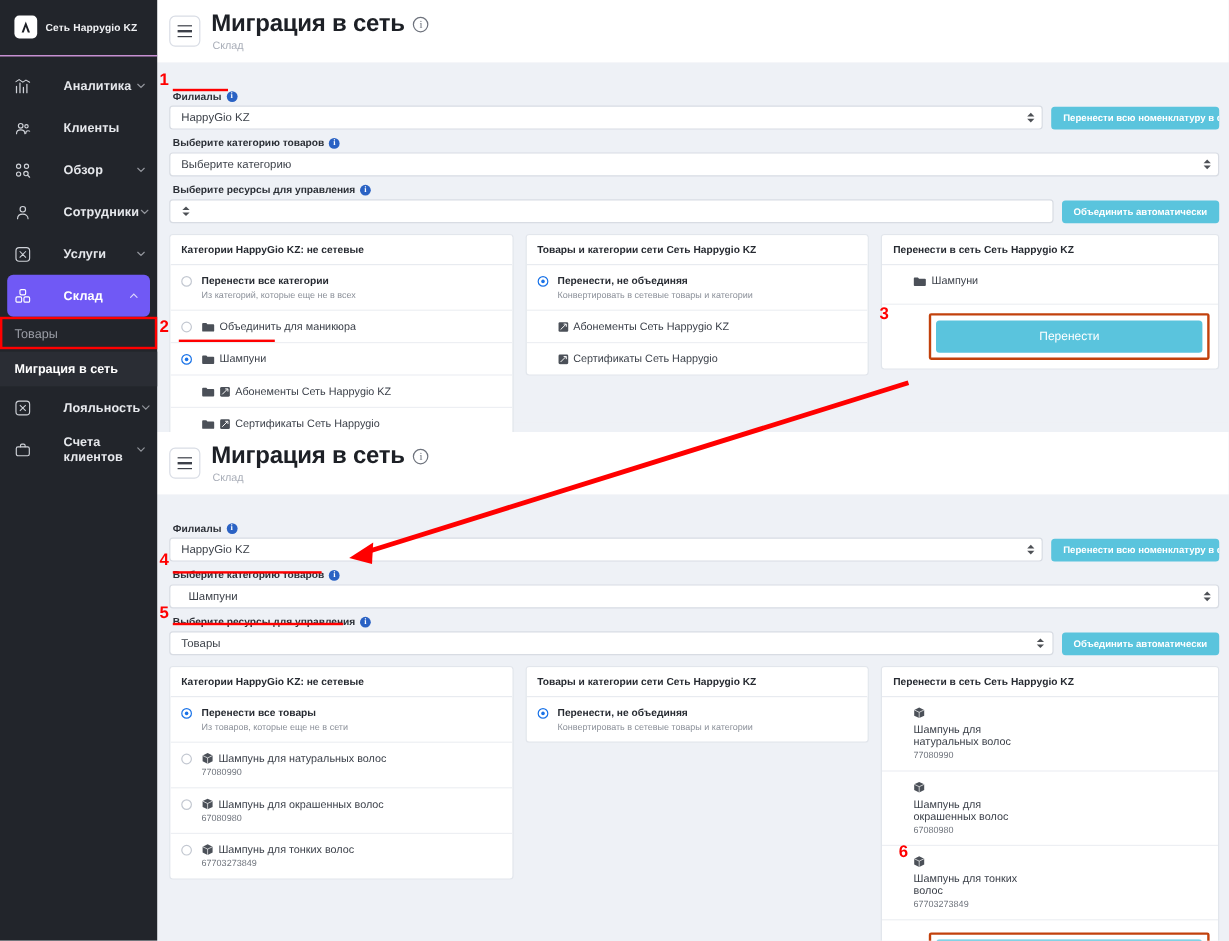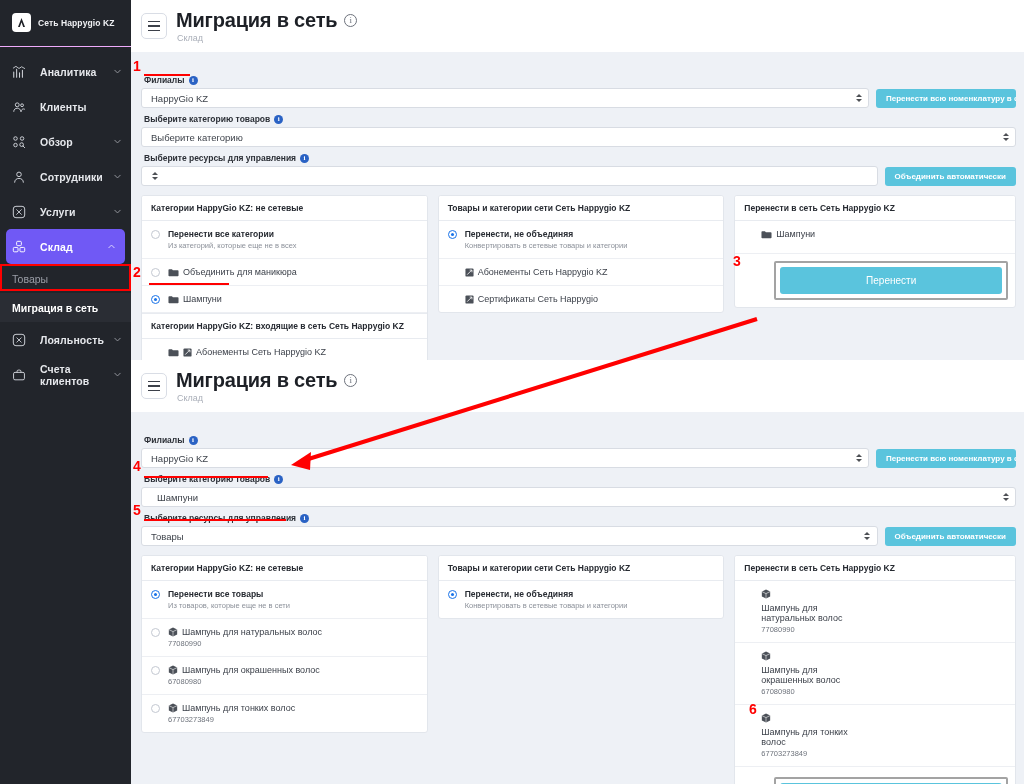--- a/index.html
+++ b/index.html
@@ -33,21 +33,21 @@
   .brand-name { font-size: 8.5px; font-weight: 700; color: #f0f1f4; letter-spacing: .1px; }
 
   .nav { padding-top: 7px; }
   .nav-item {
     display: flex; align-items: center;
     height: 35px; padding: 0 9px 0 12px;
     cursor: pointer; position: relative;
   }
   .nav-item .ico { width: 17px; flex: 0 0 17px; display:flex; align-items:center; }
   .nav-item .ico svg { display:block; }
-  .nav-label { font-size: 10.5px; font-weight: 700; margin-left: 11px; flex: 1 1 auto; color: #e6e8ec; letter-spacing: .1px;}
+  .nav-label { font-size: 10.5px; font-weight: 700; margin-left: 24px; flex: 1 1 auto; color: #e6e8ec; letter-spacing: .1px;}
   .chev { width: 9px; height: 9px; flex: 0 0 9px; opacity: .75; }
   .nav-item.active { background: #7059f5; border-radius: 5px; margin: 0 6px; padding-left: 6px; }
   .nav-item.active .nav-label { color: #ffffff; }
 
   .sub-item {
     height: 29px; display: flex; align-items: center;
     padding-left: 12px; font-size: 10.5px; cursor: pointer;
   }
   .sub-item.muted { color: #9a9da6; }
   .sub-item.current { color: #ffffff; font-weight: 700; background: #2a2d34; }
@@ -147,21 +147,21 @@
   .folder-ico, .cube-ico, .net-ico { display:inline-block; vertical-align:-1px; }
   .row-ico-wrap { display:flex; align-items:center; gap:4px; }
   .indent { padding-left: 26px; }
 
   .transfer-btn {
     background: #5ac4dd; color: #ffffff; border: none; border-radius: 3px;
     width: 100%; height: 27px; font-size: 10px; font-weight: 400;
     cursor: pointer; font-family: "Liberation Sans", sans-serif;
   }
   .btn-box { padding: 7px; }
-  .btn-outline-red { border: 2px solid #a3a3a3; padding: 4px; border-radius: 2px; margin-left: 32px; }
+  .btn-outline-red { border: 2px solid #c2410c; padding: 4px; border-radius: 2px; margin-left: 32px; }
 
   
   .ann-num {
     position: absolute; color: #ff0000; font-weight: 700; font-size: 14px;
     font-family: "Liberation Sans", sans-serif; z-index: 20; line-height: 1;
   }
   .ann-underline { position: absolute; height: 2px; background: #ff0000; z-index: 20; }
   .ann-arrow { position: absolute; left: 0; top: 0; width: 1024px; height: 784px; z-index: 21; pointer-events: none; }
 </style>
 </head>
@@ -386,21 +386,20 @@
               <span class="radio on"></span>
               <div class="opt-main">
                 <div class="opt-title reg row-ico-wrap">
                   <svg class="folder-ico" width="11" height="9" viewBox="0 0 14 11">
                       <path d="M0.6 2.3a1 1 0 0 1 1-1h3.4l1.2 1.3h6.2a1 1 0 0 1 1 1V9.4a1 1 0 0 1-1 1H1.6a1 1 0 0 1-1-1z" fill="#4b5058"></path>
                     </svg>
                   <span>Шампуни</span>
                 </div>
               </div>
             </div>
-            <div class="card-head" style="border-top:1px solid #e8ebf0;">Категории HappyGio KZ: входящие в сеть Сеть Happygio KZ</div>
             <div class="opt indent">
               <div class="opt-main">
                 <div class="opt-title reg row-ico-wrap">
                   <svg class="folder-ico" width="11" height="9" viewBox="0 0 14 11">
                       <path d="M0.6 2.3a1 1 0 0 1 1-1h3.4l1.2 1.3h6.2a1 1 0 0 1 1 1V9.4a1 1 0 0 1-1 1H1.6a1 1 0 0 1-1-1z" fill="#4b5058"></path>
                     </svg>
                   <svg class="net-ico" width="9" height="9" viewBox="0 0 10 10">
                       <rect x="0.5" y="0.5" width="9" height="9" rx="1.3" fill="#4b5058"></rect>
                       <path d="M2.4 7.4 L7.4 2.4 M5.2 2.3h2.5v2.5" stroke="#fff" stroke-width="0.9" fill="none"></path>
                     </svg>

